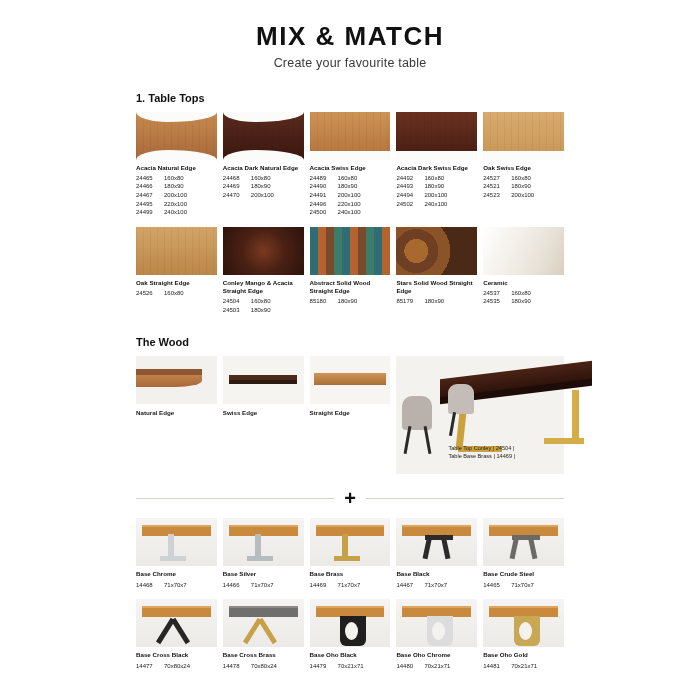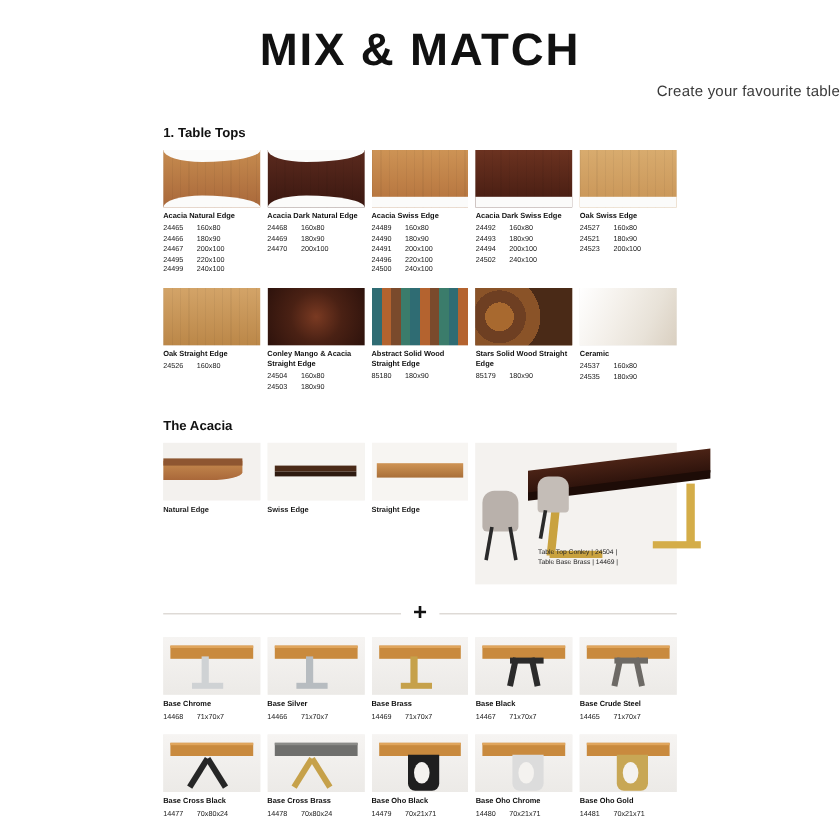--- a/index.html
+++ b/index.html
@@ -20,33 +20,32 @@
     height: 700px;
     box-sizing: border-box;
   }
 
   
   .header {
     padding-top: 22px;
     text-align: center;
   }
   .title {
-    font-size: 38px;
+    font-size: 26px;
     font-weight: bold;
     letter-spacing: 1.5px;
     color: #111;
     margin: 0;
     line-height: 1.1;
   }
   .subtitle {
     font-size: 12.5px;
     color: #3a3a3a;
     margin-top: 5px;
     letter-spacing: 0.2px;
-    text-align: right;
   }
 
   
   .content {
     padding: 0 136px;
     box-sizing: border-box;
   }
   .section-title {
     font-size: 11px;
     font-weight: bold;
@@ -411,21 +410,21 @@
               <span>160x80</span>
             </div>
           <div class="code-row">
               <span class="c1">24535</span>
               <span>180x90</span>
             </div>
         </div>
       </div>
     </div>
 
-    <div class="section-title">The Acacia</div>
+    <div class="section-title">The Wood</div>
 
     <div class="edges-wrap">
       <div class="edge-grid">
 
         <div class="edge-cell">
           <div class="swatch">
             <div class="wood" style="background:#f3f1ee;"></div>
             <div style="position:absolute;left:0;right:18%;top:30%;height:34%;background:linear-gradient(180deg,#c68b4f,#a9683a);border-radius:0 0 40% 0;"></div>
             <div style="position:absolute;left:0;right:18%;top:26%;height:6px;background:#8e5631;"></div>
           </div>

